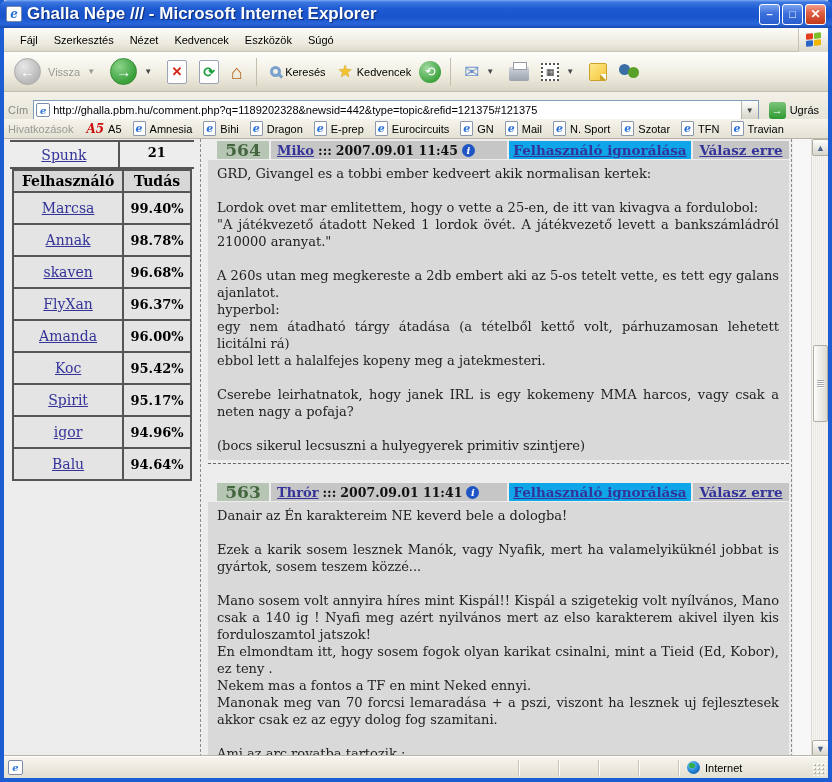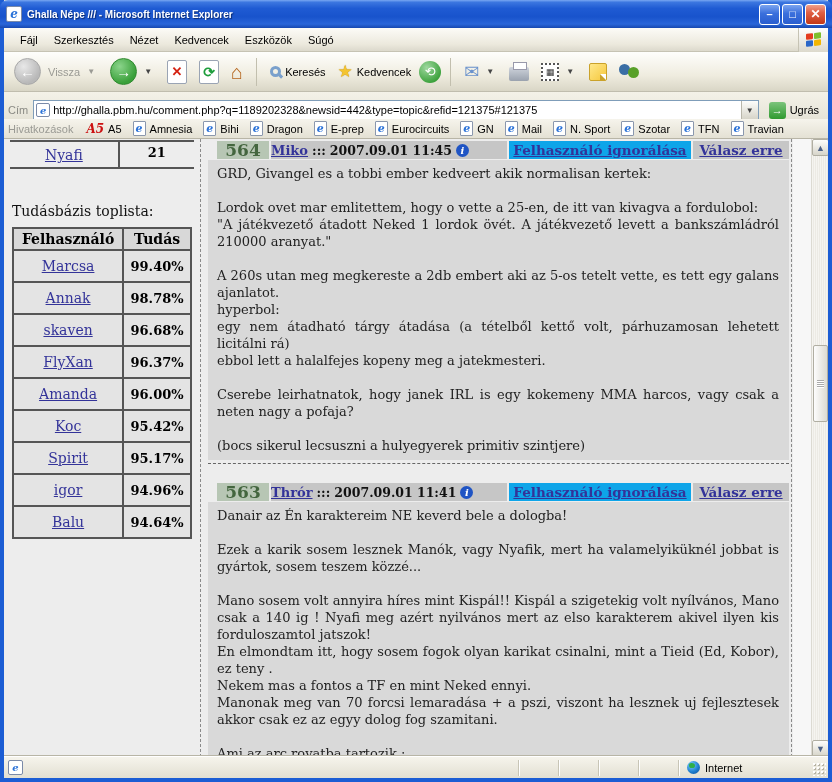--- a/index.html
+++ b/index.html
@@ -6,21 +6,21 @@
   html,body { width:832px; height:782px; }
   body { font-family:"Liberation Sans", sans-serif; position:relative; background:#ece9d8; overflow:hidden; }
 
   
   .win { position:absolute; inset:0; border-left:4px solid #1c5dd4; border-right:4px solid #1c5dd4; border-bottom:4px solid #1c5dd4; }
   .titlebar { position:absolute; left:-4px; right:-4px; top:0; height:28px;
     background:linear-gradient(180deg,#79a7f2 0%,#3c77e0 8%,#1f5bd3 30%,#1853cc 60%,#2a66d9 86%,#1748b0 100%);
     border-radius:8px 8px 0 0; display:flex; align-items:center; padding:0 6px; }
   .title-icon { width:16px; height:16px; margin-right:5px; position:relative; background:#fff; border:1px solid #7a8aa8; border-radius:2px;
     display:flex; align-items:center; justify-content:center; font:italic bold 12px "DejaVu Serif",serif; color:#2a72d8; }
-  .title-text { color:#fff; font-weight:bold; font-size:10px; text-shadow:1px 1px 1px #0a2a70; flex:1; white-space:nowrap; overflow:hidden; }
+  .title-text { color:#fff; font-weight:bold; font-size:17px; text-shadow:1px 1px 1px #0a2a70; flex:1; white-space:nowrap; overflow:hidden; }
   .winbtns { display:flex; gap:2px; }
   .wbtn { width:21px; height:21px; border-radius:3px; border:1px solid #fff;
     background:linear-gradient(180deg,#7ba4ef 0%,#3a6fdc 45%,#2a5ecf 100%);
     color:#fff; font:bold 11px "Liberation Sans",sans-serif; display:flex; align-items:center; justify-content:center; line-height:1; }
   .wbtn.close { background:linear-gradient(180deg,#f0a08c 0%,#e06044 40%,#c33818 100%); font-size:12px; }
 
   
   .menubar { position:absolute; left:0; right:0; top:28px; height:24px;
     background:linear-gradient(180deg,#fcfbf7 0%,#ece9dd 70%,#dcd9cc 100%);
     border-bottom:1px solid #c6c3b4; display:flex; align-items:center; padding-left:8px; }
@@ -94,21 +94,21 @@
   a.navlink { color:#333399; text-decoration:underline; font-size:14px; }
   .toplist-title { font-size:14px; color:#111; margin:34px 0 8px 8px; }
   table.toplist { border-collapse:collapse; margin-left:8px; width:180px; font-size:14px; }
   table.toplist th { background:#d8d8d8; font-weight:bold; border:2px solid #555; padding:2px 4px; font-size:14px; }
   table.toplist td { background:#e4e4e4; border:2px solid #555; padding:7px 4px; text-align:center; }
   table.toplist td.val { font-weight:bold; font-size:13px; }
 
   .main-col { position:absolute; left:204px; top:0; width:584px; height:100%; border-right:1px dashed #8a8a8a; padding-top:2px; }
   .post-header { display:flex; gap:2px; height:18px; margin:0 2px 0 9px; font-family:"DejaVu Serif",serif; }
   .ph-num { width:52px; background:#b7c6b4; color:#44663f; font-weight:bold; font-size:17px; display:flex; align-items:center; justify-content:center; }
-  .ph-author { flex:1; background:#c6c6c6; display:flex; align-items:center; gap:4px; font-size:13px; }
+  .ph-author { flex:1; background:#c6c6c6; display:flex; align-items:center; padding-left:6px; gap:4px; font-size:13px; }
   .ph-author a { color:#333399; font-weight:bold; }
   .ph-meta { font-weight:bold; color:#111; font-size:12.5px; }
   .info-ico { width:13px; height:13px; border-radius:50%; background:#1f54c4; color:#fff; font:bold italic 10px "DejaVu Serif",serif;
     display:flex; align-items:center; justify-content:center; }
   .ph-ignore { width:182px; background:#0ea5e9; display:flex; align-items:center; justify-content:center; }
   .ph-reply { width:96px; background:#c6c6c6; display:flex; align-items:center; justify-content:center; }
   .ph-ignore a, .ph-reply a { color:#333399; font-weight:bold; font-size:13.5px; text-decoration:underline; }
   .post-body { background:#d9d9d9; margin:1px 2px 0 0; padding:5px 10px 6px 9px;
     font:13px/17px "DejaVu Serif",serif; color:#222; white-space:pre-wrap; text-align:justify; }
   .post-body.cut { overflow:hidden; height:268px; }
@@ -278,24 +278,23 @@
     <span class="linkitem">
         <span class="e-ico">e</span>
         <span>Travian</span>
       </span>
   </div>
 
   <div class="content">
 
     <div class="sidebar">
       <div class="side-row">
-        <span class="c1"><a class="navlink">Nyafi</a></span>
+        <span class="c1"><a class="navlink">Spunk</a></span>
         <span class="c2">21</span>
       </div>
-      <div class="toplist-title">Tudásbázis toplista:</div>
       <table class="toplist">
         <tbody>
             <tr>
           <th>Felhasználó</th>
           <th>Tudás</th>
         </tr>
         <tr>
               <td><a class="navlink">Marcsa</a></td>
               <td class="val">99.40%</td>
             </tr>

